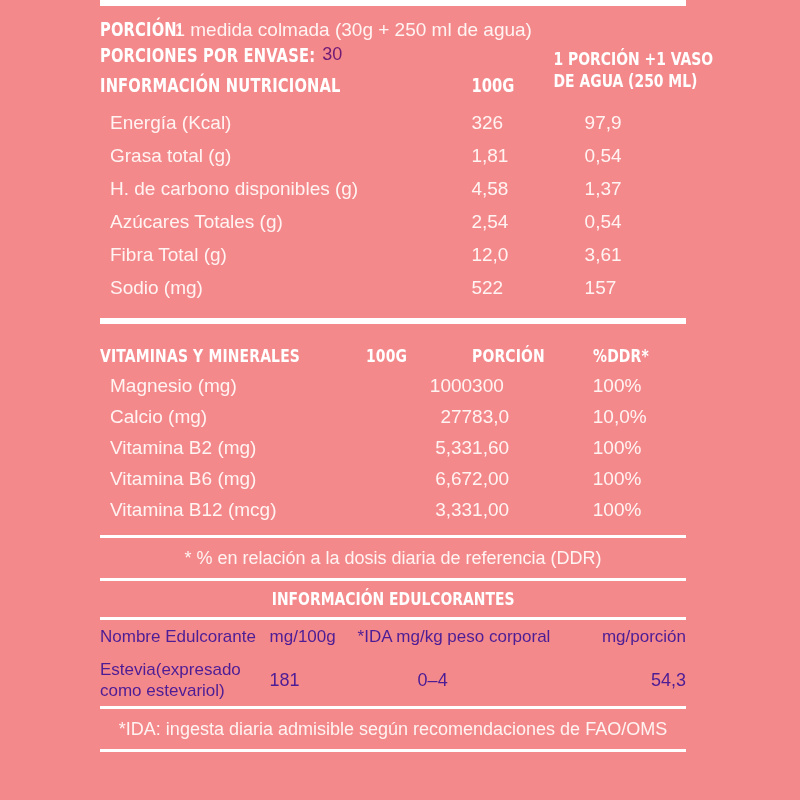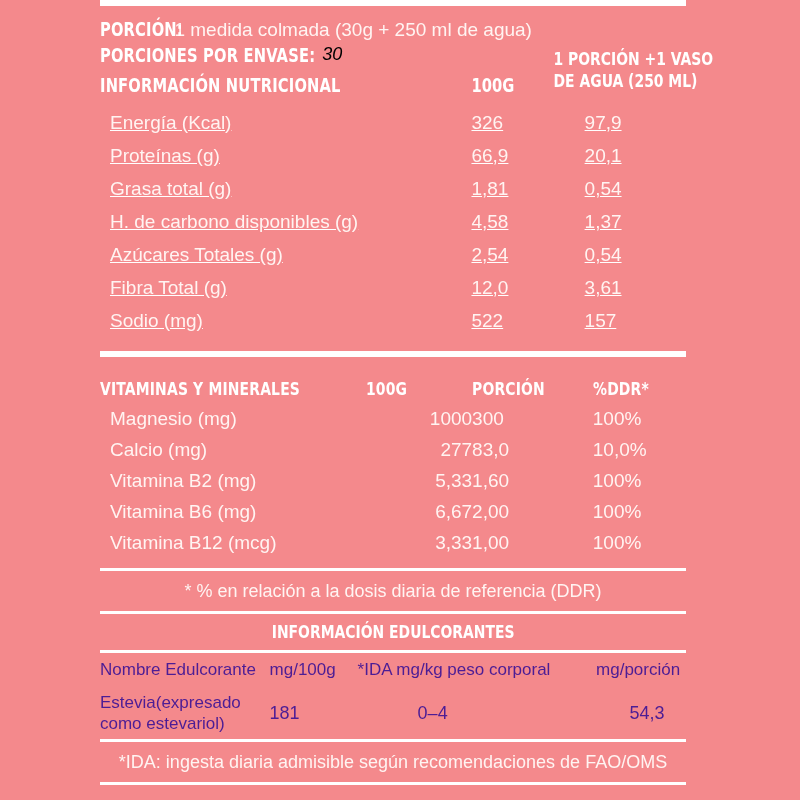--- a/index.html
+++ b/index.html
@@ -66,22 +66,21 @@
   }
   .line-envase {
     display: flex;
     align-items: flex-start;
     height: 26px;
   }
   .line-envase .hd { font-size: 19px; }
   .line-envase .val {
     font-size: 18px;
     margin-left: -28px;
-    color: #000000;
-    font-style: italic;
+    color: #701a75;
   }
 
   .infonut-row {
     position: relative;
     height: 30px;
   }
   .infonut-row .hd {
     font-size: 19px;
     position: absolute;
     left: 0;
@@ -101,21 +100,20 @@
     font-size: 18px;
     line-height: 22px;
     text-align: center;
   }
 
   
   .ntable {
     width: 100%;
     border-collapse: collapse;
     margin-top: 6px;
-    text-decoration: underline;
   }
   .ntable td {
     padding: 0;
     height: 33px;
     vertical-align: middle;
     font-size: 19px;
     color: #FFF4F2;
     font-weight: 400;
   }
   .ntable td.name { padding-left: 10px; width: 368px; }
@@ -176,21 +174,21 @@
     font-size: 17px;
     color: #4c1d95;
     font-weight: 400;
     vertical-align: middle;
   }
   .stable .shead td { height: 34px; }
   .stable .srow td { height: 52px; }
   .stable td.s0 { width: 180px; }
   .stable td.s1 { width: 96px; }
   .stable td.s2 { width: 228px; }
-  .stable td.s3 { width: 82px; text-align: center; }
+  .stable td.s3 { width: 82px; text-align: right; }
   .stable .shead td.s1 { text-align: left; }
   .stable .shead td.s2 { text-align: left; }
   .srow .s0 { line-height: 21px; margin-left: 32px; }
   .srow .s1, .srow .s2, .srow .s3 { font-size: 18px; }
   .srow .s2 { padding-left: 60px; }
   .srow .s3 { padding-left: 18px; }
   .shead .s2 { padding-left: 0; }
   .gap10 { height: 10px; }
 </style>
 </head>
@@ -220,25 +218,20 @@
         <span>DE AGUA (250 ML)</span>
       </span>
     </div>
 
     <table class="ntable">
       <tbody>
         <tr>
           <td class="name">Energía (Kcal)</td>
           <td class="c1">326</td>
           <td class="c2">97,9</td>
-        </tr>
-        <tr>
-          <td class="name">Proteínas (g)</td>
-          <td class="c1">66,9</td>
-          <td class="c2">20,1</td>
         </tr>
         <tr>
           <td class="name">Grasa total (g)</td>
           <td class="c1">1,81</td>
           <td class="c2">0,54</td>
         </tr>
         <tr>
           <td class="name">H. de carbono disponibles (g)</td>
           <td class="c1">4,58</td>
           <td class="c2">1,37</td>

